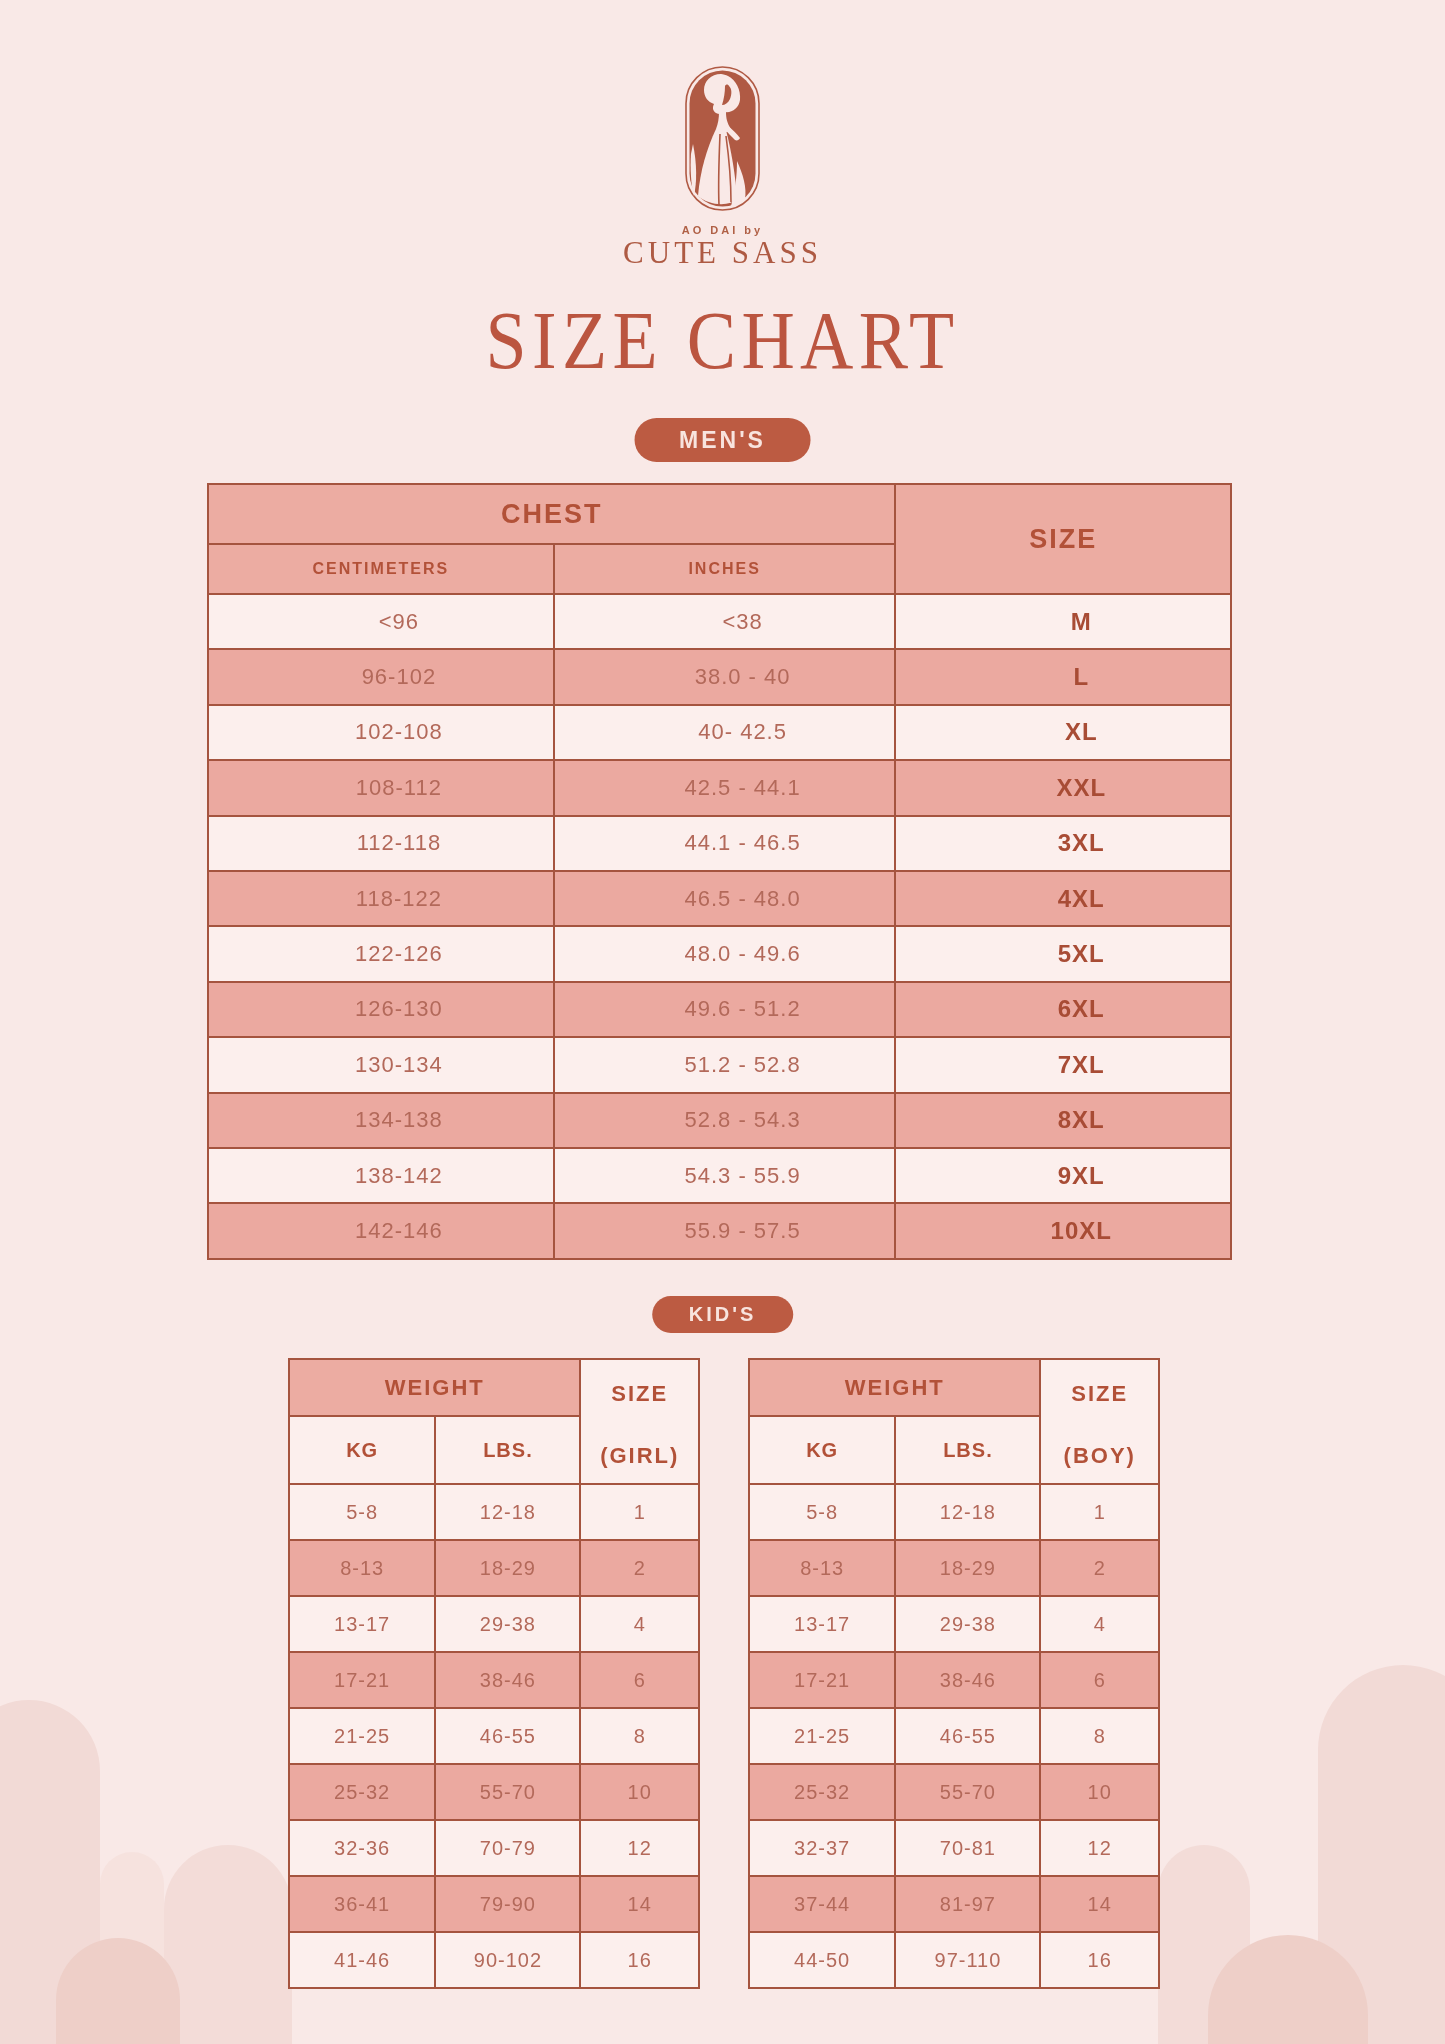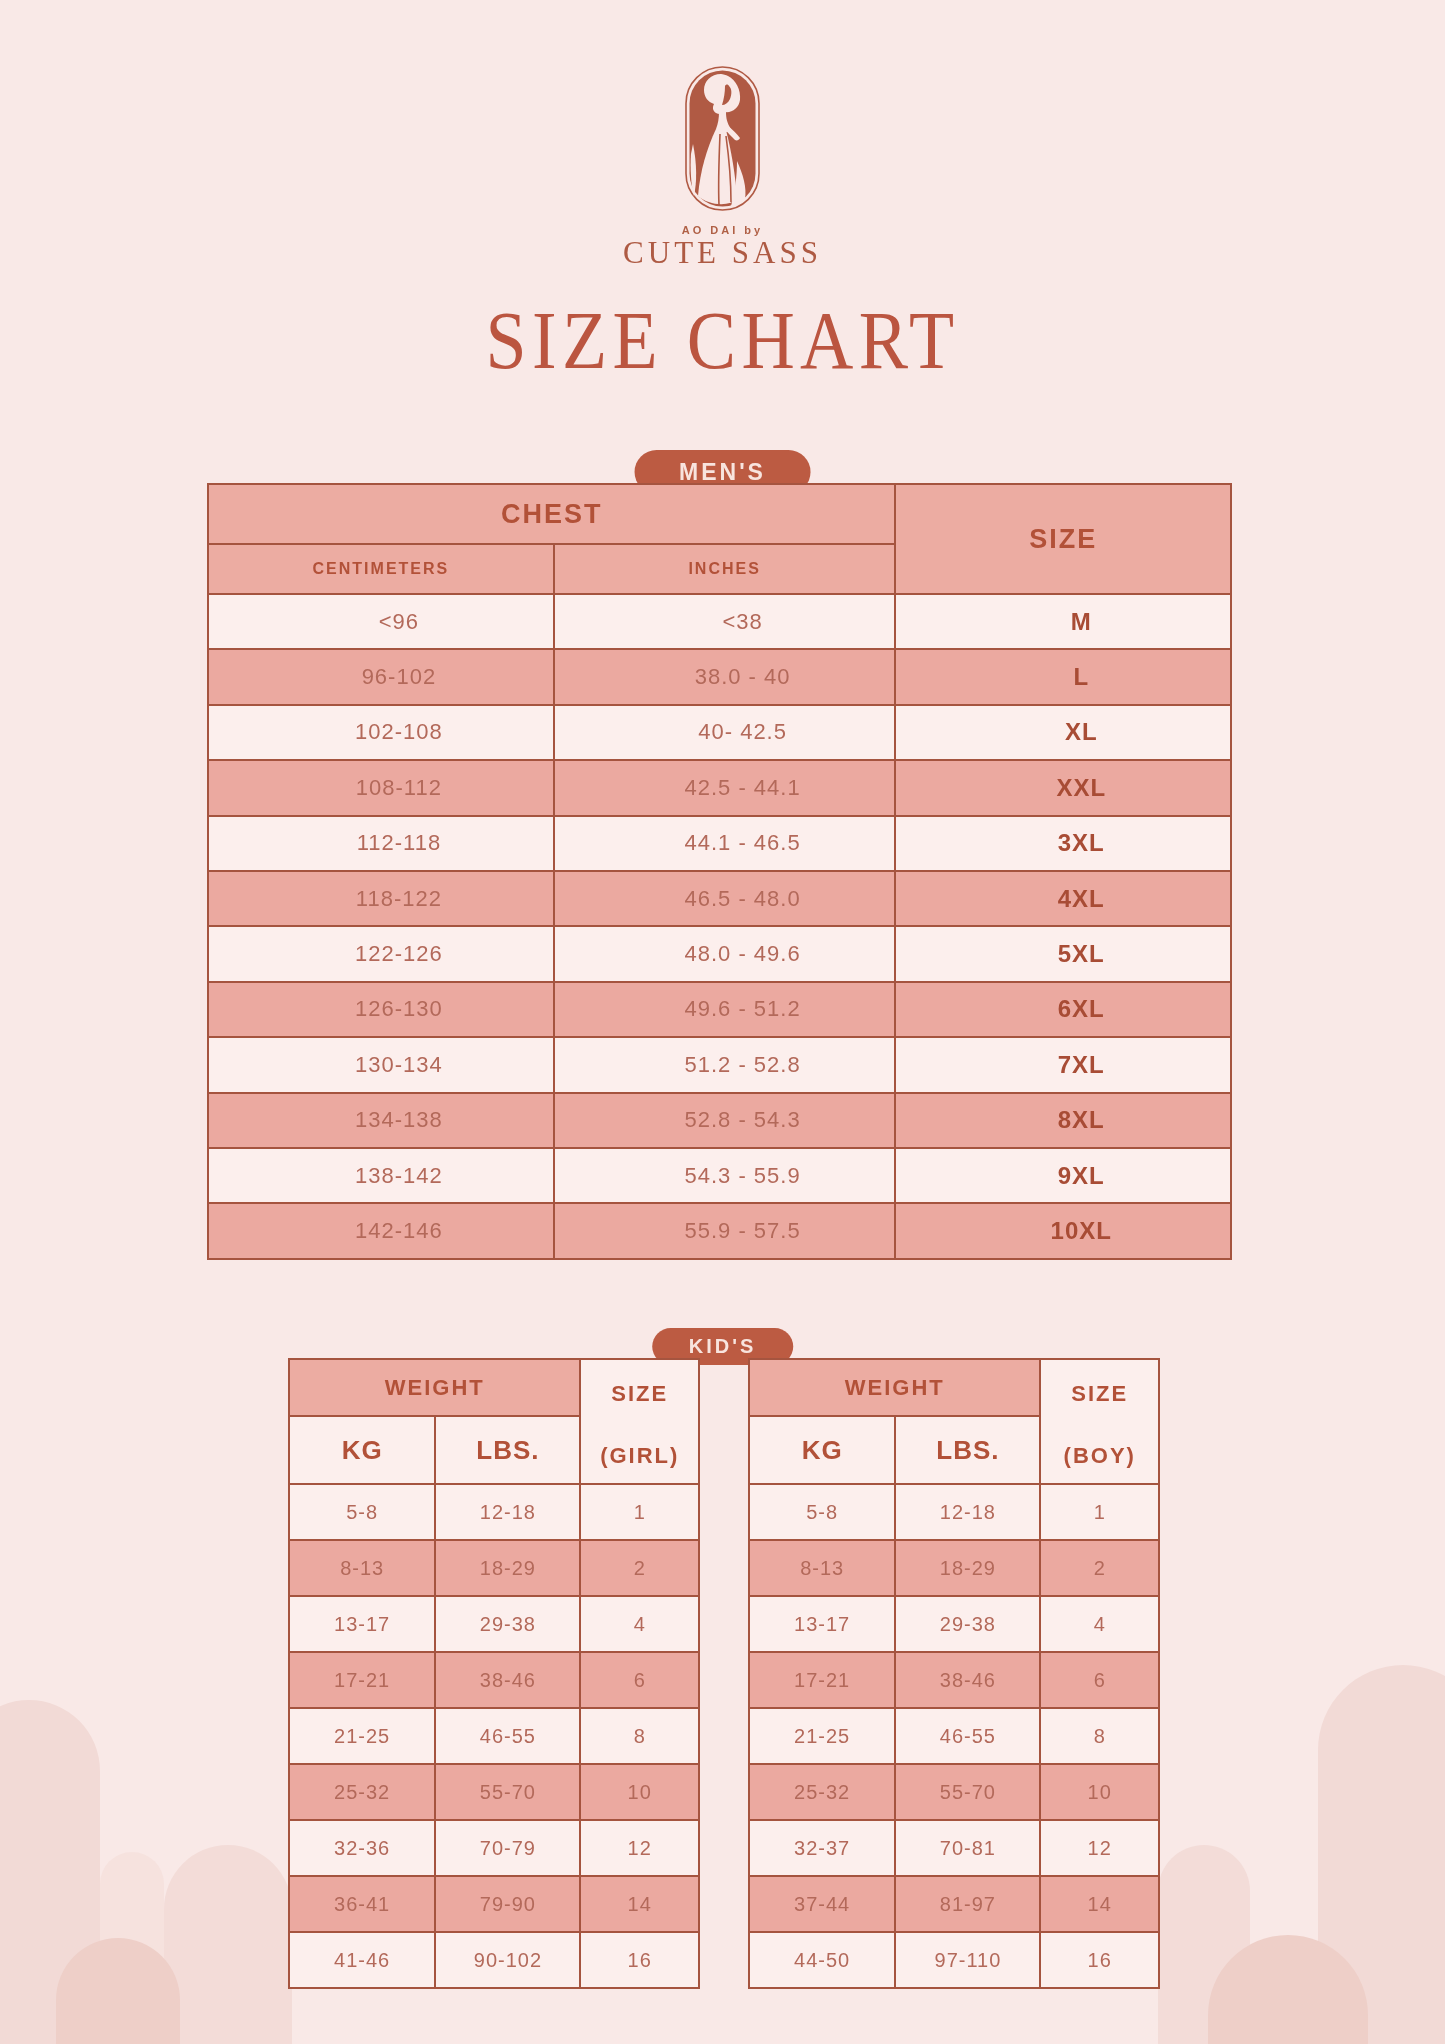--- a/index.html
+++ b/index.html
@@ -43,21 +43,21 @@
     font-size:82px;line-height:1;letter-spacing:6px;
     color:#bb5540;
     transform:scaleX(.9);transform-origin:center;
   }
 
   .badge{
     position:absolute;left:50%;transform:translateX(-50%);
     background:#bc5b42;color:#f8e4de;
     border-radius:999px;
     display:flex;align-items:center;justify-content:center;
-    font-weight:bold;letter-spacing:3px;margin-top:32px;
+    font-weight:bold;letter-spacing:3px;
   }
   .badge-mens{top:418px;height:44px;padding:0 45px;font-size:23px;}
   .badge-kids{top:1296px;height:37px;padding:0 37px;font-size:20px;}
 
   table{border-collapse:collapse;table-layout:fixed;position:absolute;}
   table, th, td{border:2px solid #a5543f;}
   th,td{text-align:center;vertical-align:middle;padding:0;}
 
   .row-light td{background:#fcefed;}
   .row-dark td{background:#eba9a0;margin-top:36px;}
@@ -75,21 +75,21 @@
   .mens-table tbody td.size-col{font-size:24px;font-weight:bold;color:#a84c35;}
 
   
   .kids-table{top:1358px;width:412px;}
   .kids-girls{left:288px;}
   .kids-boys{left:748px;}
   .kids-table col.c1{width:35.7%}
   .kids-table col.c2{width:35.4%}
   .kids-table col.c3{width:28.9%}
   .kids-table thead tr.h1 th{height:55px;font-size:22px;letter-spacing:2px;}
-  .kids-table thead tr.h2 th{height:66px;font-size:26px;letter-spacing:1px;}
+  .kids-table thead tr.h2 th{height:66px;font-size:20px;letter-spacing:1px;}
   .kids-table thead th.light-head{background:#fcefed;}
   .kids-table th.size-head{font-size:20px;letter-spacing:1px;background:#fcefed;}
   .kids-table th.size-head .l1{display:block;margin-top:6px;}
   .kids-table th.size-head .l2{display:block;margin-top:36px;}
   .kids-table tbody td{height:54px;font-size:20px;letter-spacing:1px;color:#b3695a;}
 </style>
 </head>
 <body>
 
 <div class="page">

